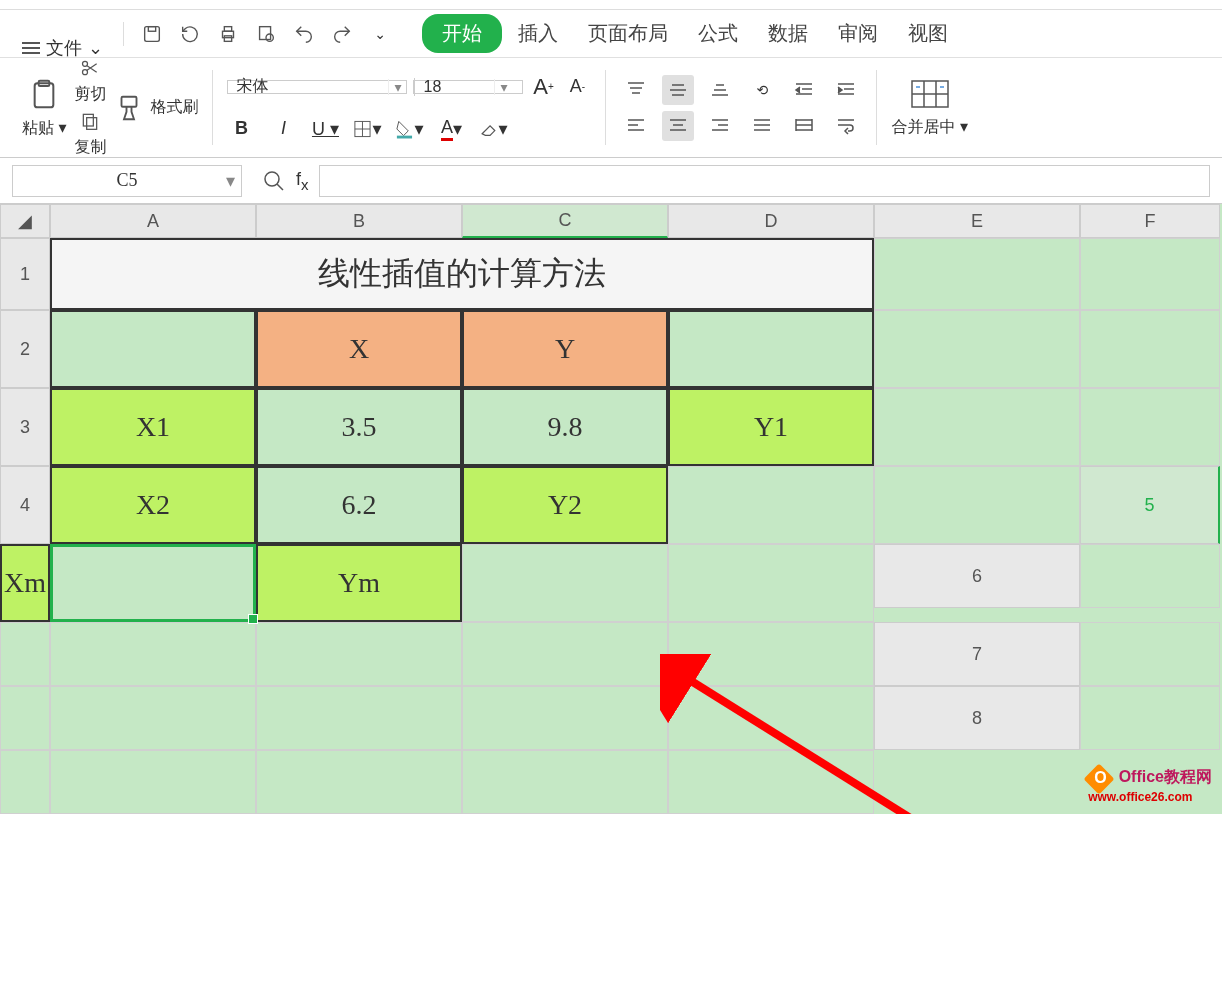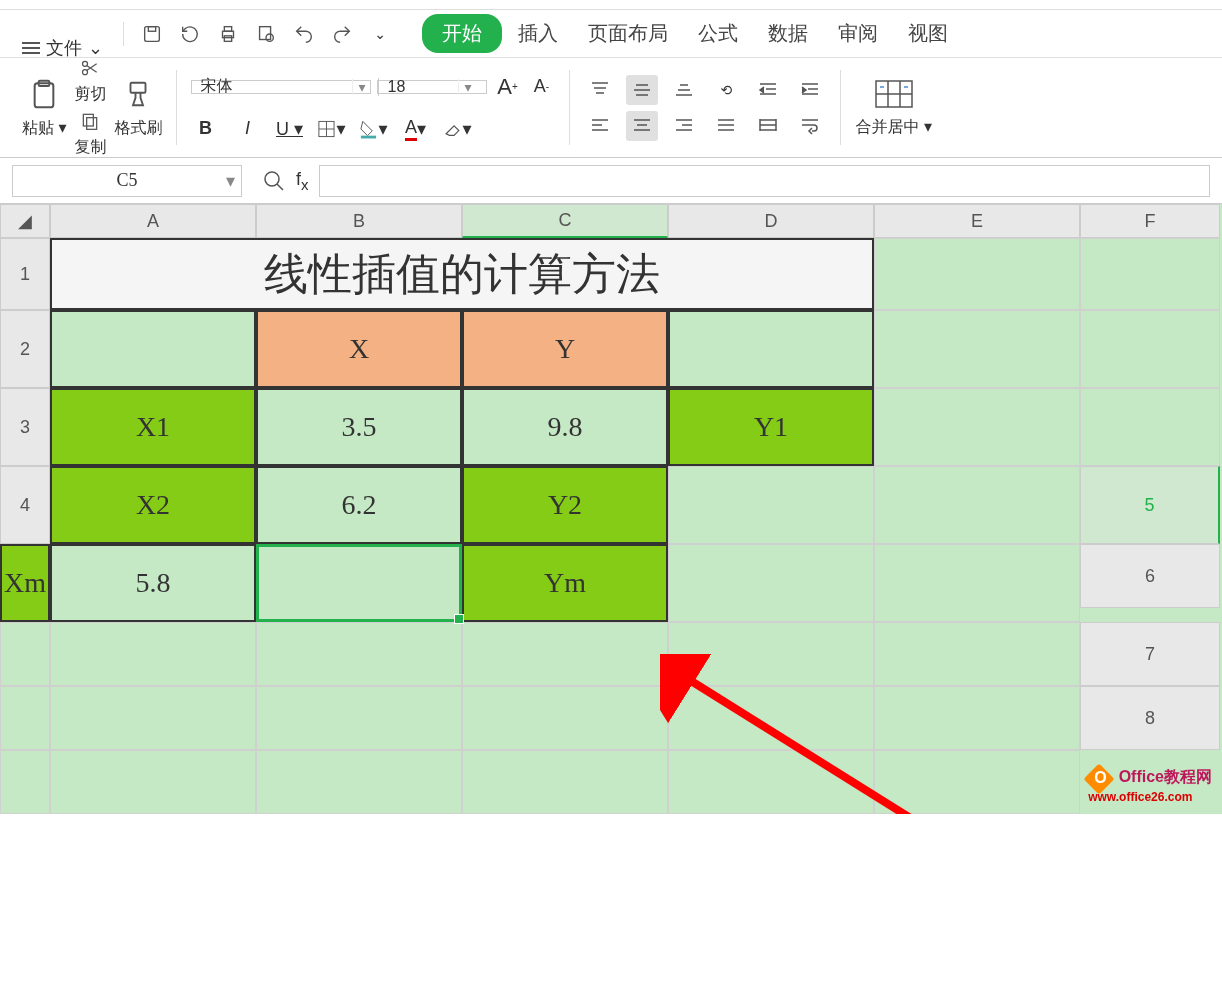--- a/index.html
+++ b/index.html
@@ -12,21 +12,21 @@
 .divider-v { width: 1px; height: 24px; background: #ddd; margin: 0 8px; }
 .qat-icon { width: 24px; height: 24px; display: flex; align-items: center; justify-content: center; margin: 0 6px; }
 .tab { padding: 6px 14px; font-size: 20px; color: #444; }
 .tab.active { background: #22b14c; color: #fff; border-radius: 16px; padding: 6px 20px; }
 .ribbon { display: flex; align-items: stretch; height: 100px; border-bottom: 1px solid #ccc; padding: 8px 12px; gap: 4px; }
 .ribbon-group { display: flex; align-items: center; gap: 8px; padding: 0 10px; }
 .ribbon-sep { width: 1px; background: #ddd; margin: 4px 0; }
 .paste-big { display: flex; flex-direction: column; align-items: center; gap: 6px; font-size: 16px; }
 .fmt-col { display: flex; flex-direction: column; gap: 6px; font-size: 16px; }
 .fmt-row { display: flex; align-items: center; gap: 6px; flex-direction: column; }
-.brush-big { display: flex; flex-direction: column; align-items: center; gap: 6px; font-size: 16px; }
+.brush-big { display: flex; flex-direction: row; align-items: center; gap: 6px; font-size: 16px; }
 .font-box { display: flex; align-items: center; border: 1px solid #ccc; height: 14px; background: #fff; }
 .font-name { width: 160px; padding: 0 8px; font-size: 16px; }
 .font-size { width: 80px; padding: 0 8px; font-size: 16px; border-left: 1px solid #ccc; }
 .dd { width: 18px; text-align: center; color: #888; border-left: 1px solid #eee; }
 .font-row2 { display: flex; gap: 14px; margin-top: 10px; align-items: center; }
 .btn-icon { width: 28px; height: 24px; display: flex; align-items: center; justify-content: center; font-size: 18px; }
 .align-grid { display: grid; grid-template-columns: repeat(6, 32px); grid-template-rows: repeat(2, 30px); gap: 6px 10px; }
 .align-cell { display: flex; align-items: center; justify-content: center; }
 .align-cell.sel { background: #e0e0e0; border-radius: 3px; }
 .merge-big { display: flex; flex-direction: column; align-items: center; gap: 6px; font-size: 16px; }
@@ -37,23 +37,23 @@
 .fx-input { flex: 1; height: 32px; border: 1px solid #ccc; }
 .sheet { position: relative; background: #c5e8c5; }
 .grid { display: grid; grid-template-columns: 50px 206px 206px 206px 206px 206px 140px; }
 .hdr { background: #e8e8e8; border: 1px solid #ccc; height: 34px; display: flex; align-items: center; justify-content: center; font-size: 18px; color: #555; }
 .hdr.sel { background: #d0e8d0; border-bottom: 2px solid #22b14c; }
 .rowhdr { background: #e8e8e8; border: 1px solid #ccc; display: flex; align-items: center; justify-content: center; font-size: 18px; color: #555; }
 .rowhdr.sel { background: #d0e8d0; border-right: 2px solid #22b14c; color: #22b14c; }
 .cell { border: 1px solid #d0d0d0; background: #c5e8c5; display: flex; align-items: center; justify-content: center; font-family: "SimSun", serif; }
 .h1 { height: 72px; } .h2 { height: 78px; } .h3 { height: 78px; }
 .tcell { border: 2px solid #333; font-size: 28px; }
-.title-cell { background: #f5f5f5; font-size: 44px; }
+.title-cell { background: #f5f5f5; font-size: 32px; }
 .orange { background: #f4b183; }
-.blue { background: #84cc16; }
+.blue { background: #bef264; }
 .green { background: #c5e8c5; }
 .selcell { border: 3px solid #22b14c !important; position: relative; }
 .selcell::after { content: ""; position: absolute; right: -5px; bottom: -5px; width: 8px; height: 8px; background: #22b14c; border: 1px solid #fff; }
 .arrow { position: absolute; left: 660px; top: 450px; pointer-events: none; }
 .watermark { position: absolute; right: 10px; bottom: 10px; font-size: 16px; font-weight: bold; }
 .watermark .o1 { color: #be185d; }
 .watermark .o2 { color: #d00; font-size: 12px; display: block; }
 .wlogo { display: inline-block; width: 22px; height: 22px; background: #ff8c00; color: #fff; font-weight: bold; text-align: center; border-radius: 3px; margin-right: 4px; transform: rotate(45deg); }
 .wlogo span { display: inline-block; transform: rotate(-45deg); }
 svg { display: block; }
@@ -341,21 +341,20 @@
 
     <div class="rowhdr h3">4</div>
     <div class="cell tcell blue h3">X2</div>
     <div class="cell tcell green h3">6.2</div>
     <div class="cell tcell blue h3">Y2</div>
     <div class="cell h3"></div>
     <div class="cell h3"></div>
 
     <div class="rowhdr h3 sel">5</div>
     <div class="cell tcell blue h3">Xm</div>
-    <div class="cell tcell green h3">5.8</div>
     <div class="cell tcell green selcell h3"></div>
     <div class="cell tcell blue h3">Ym</div>
     <div class="cell h3"></div>
     <div class="cell h3"></div>
 
     <div class="rowhdr" style="height:64px">6</div>
     <div class="cell" style="height:64px"></div>
     <div class="cell" style="height:64px"></div>
     <div class="cell" style="height:64px"></div>
     <div class="cell" style="height:64px"></div>

